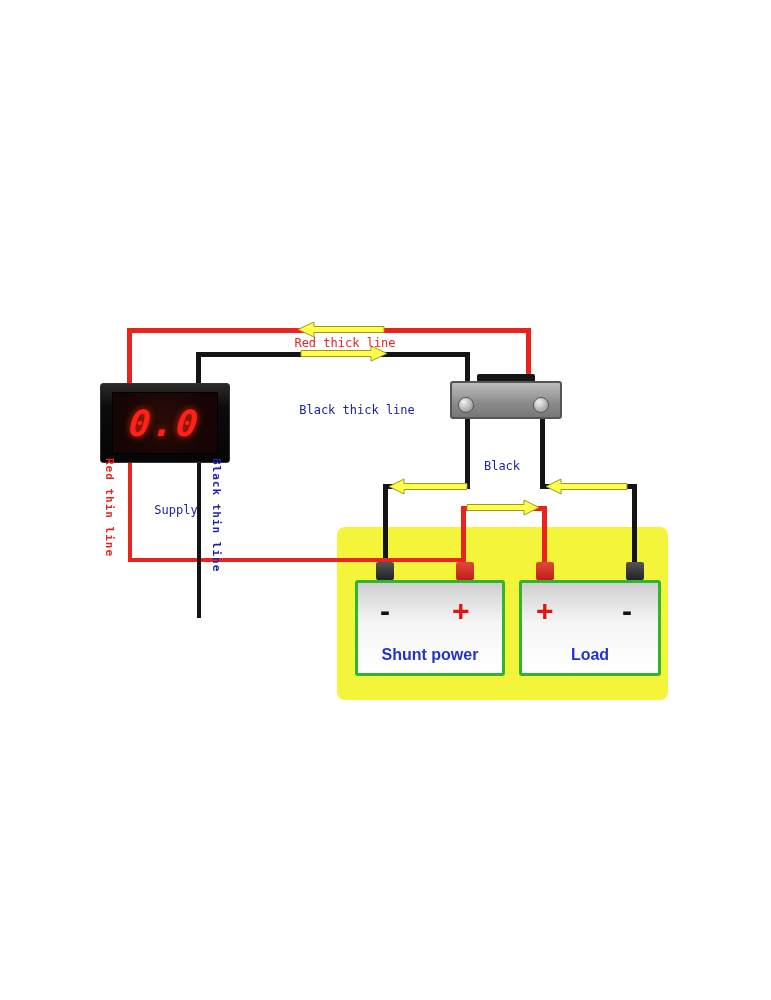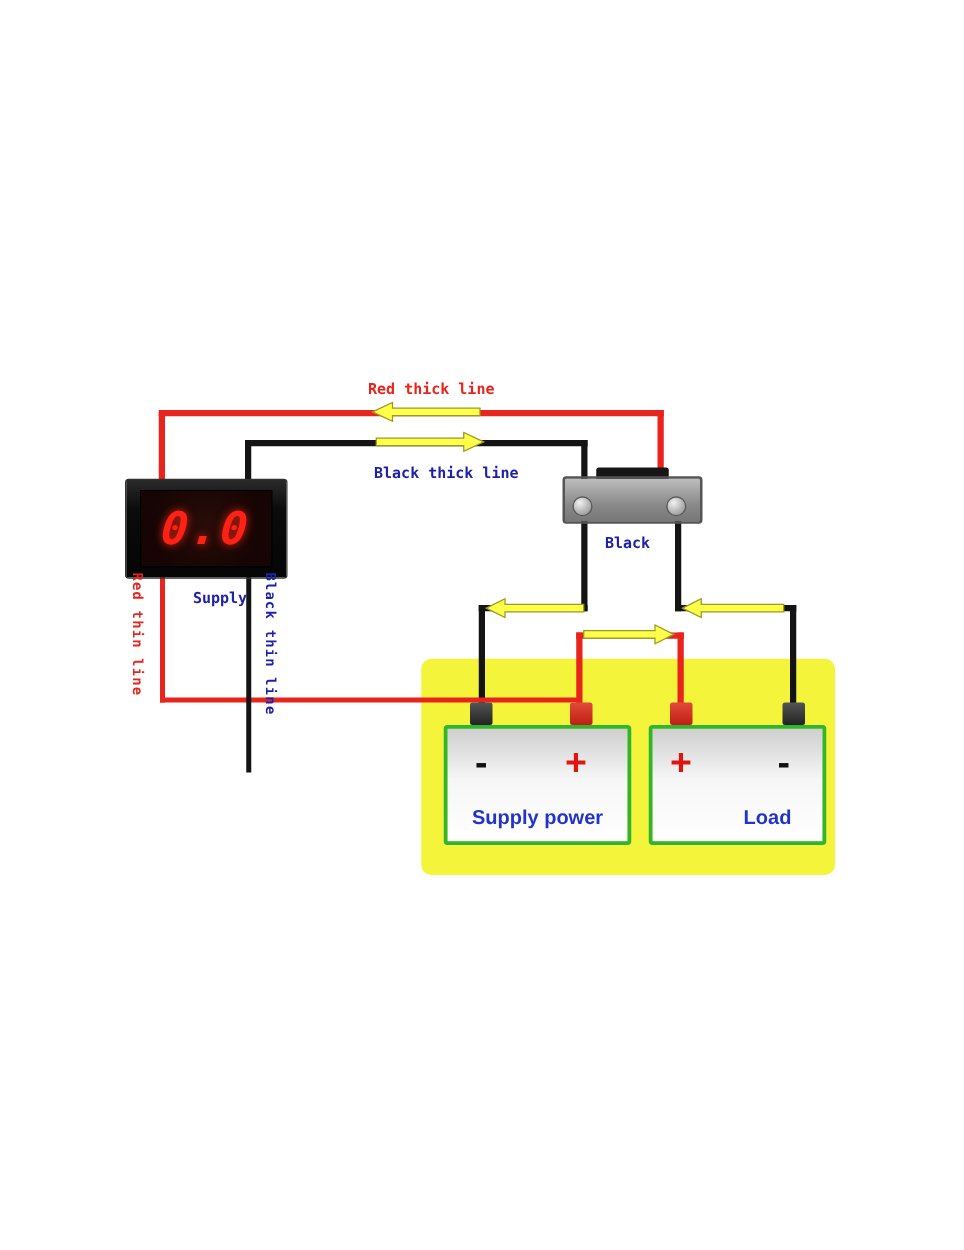--- a/index.html
+++ b/index.html
@@ -1,21 +1,21 @@
 <!DOCTYPE html>
 <html><head>
 <meta charset="utf-8">
 <style>
   html,body{margin:0;padding:0;background:#ffffff;}
   .page{position:relative;width:771px;height:1000px;background:#ffffff;overflow:hidden;
         font-family:"Liberation Sans",sans-serif;}
   .wire{position:absolute;}
   .wire.red{background:#e8241c;}
   .wire.black{background:#141414;}
-  .label{position:absolute;font-weight:bold;white-space:nowrap;}
+  .label{position:absolute;font-weight:normal;white-space:nowrap;margin-top:32px;}
   .mono{font-family:"DejaVu Sans Mono",monospace;}
   .navy{color:#1e22a8;}
   .redtxt{color:#e8241c;}
   .center{text-align:center;}
   .vlabel{position:absolute;font-weight:bold;font-size:11px;letter-spacing:1px;
           writing-mode:vertical-rl;font-family:"DejaVu Sans Mono",monospace;}
   .arrow{position:absolute;}
 
   
   .ammeter{position:absolute;left:100px;top:383px;width:128px;height:78px;
@@ -112,26 +112,26 @@
   <div class="bolt" style="left:533px;top:397px;"></div>
 
   <div class="terminal dark" style="left:376px;"></div>
   <div class="terminal red" style="left:456px;"></div>
   <div class="terminal red" style="left:536px;"></div>
   <div class="terminal dark" style="left:626px;"></div>
 
   <div class="panel" style="left:355px;width:150px;"></div>
   <span class="sign" style="left:380px;top:596px;color:#111;">-</span>
   <span class="sign" style="left:452px;top:596px;color:#e01510;">+</span>
-  <div class="panel-label" style="left:355px;top:646px;width:150px;">Supply power</div>
+  <div class="panel-label" style="left:355px;top:646px;width:150px;">Shunt power</div>
 
   <div class="panel" style="left:519px;width:142px;"></div>
   <span class="sign" style="left:536px;top:596px;color:#e01510;">+</span>
   <span class="sign" style="left:622px;top:596px;color:#111;">-</span>
-  <div class="panel-label" style="left:519px;top:646px;width:142px;margin-left:24px;">Load</div>
+  <div class="panel-label" style="left:519px;top:646px;width:142px;">Load</div>
 
   <div class="label mono redtxt center" style="left:270px;top:304px;width:150px;font-size:12px;">Red thick line</div>
 
   <div class="label mono navy center" style="left:282px;top:371px;width:150px;font-size:12px;">Black thick line</div>
 
   <div class="label mono navy center" style="left:136px;top:471px;width:80px;font-size:12px;">Supply</div>
 
   <div class="label mono navy center" style="left:470px;top:427px;width:64px;font-size:12px;">Black</div>
 
   <div class="vlabel redtxt" style="left:103px;top:458px;height:115px;">Red thin line</div>

